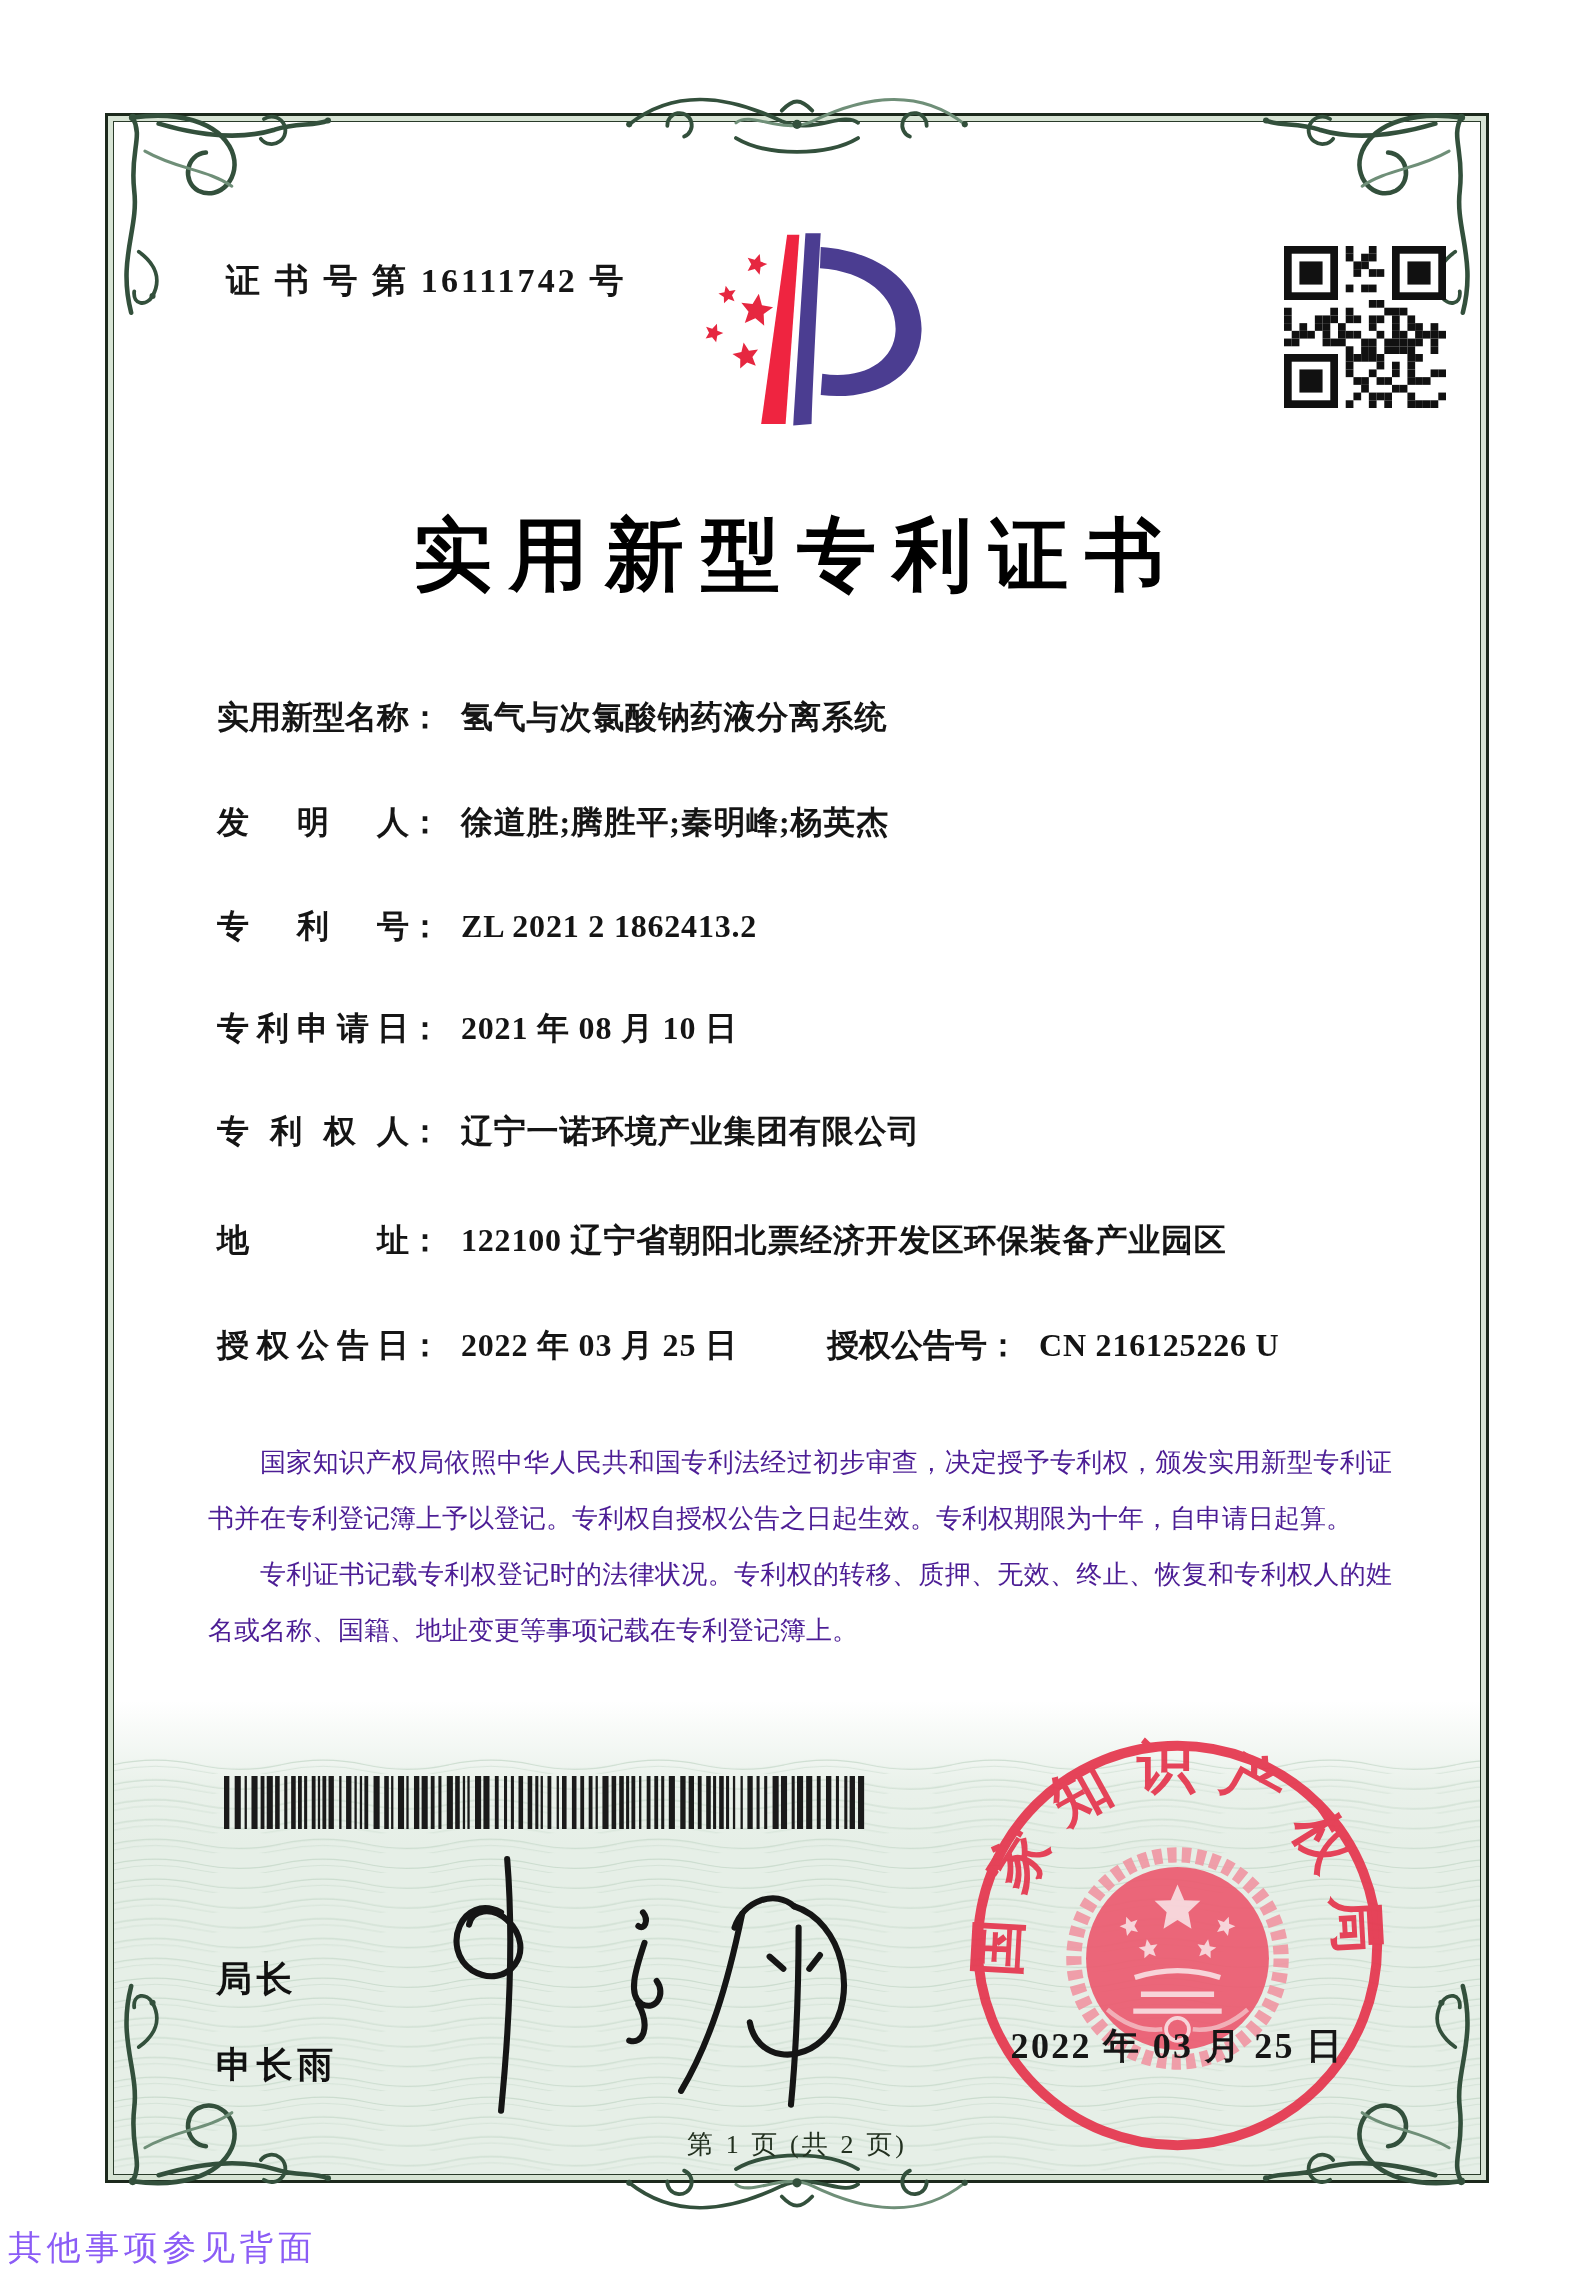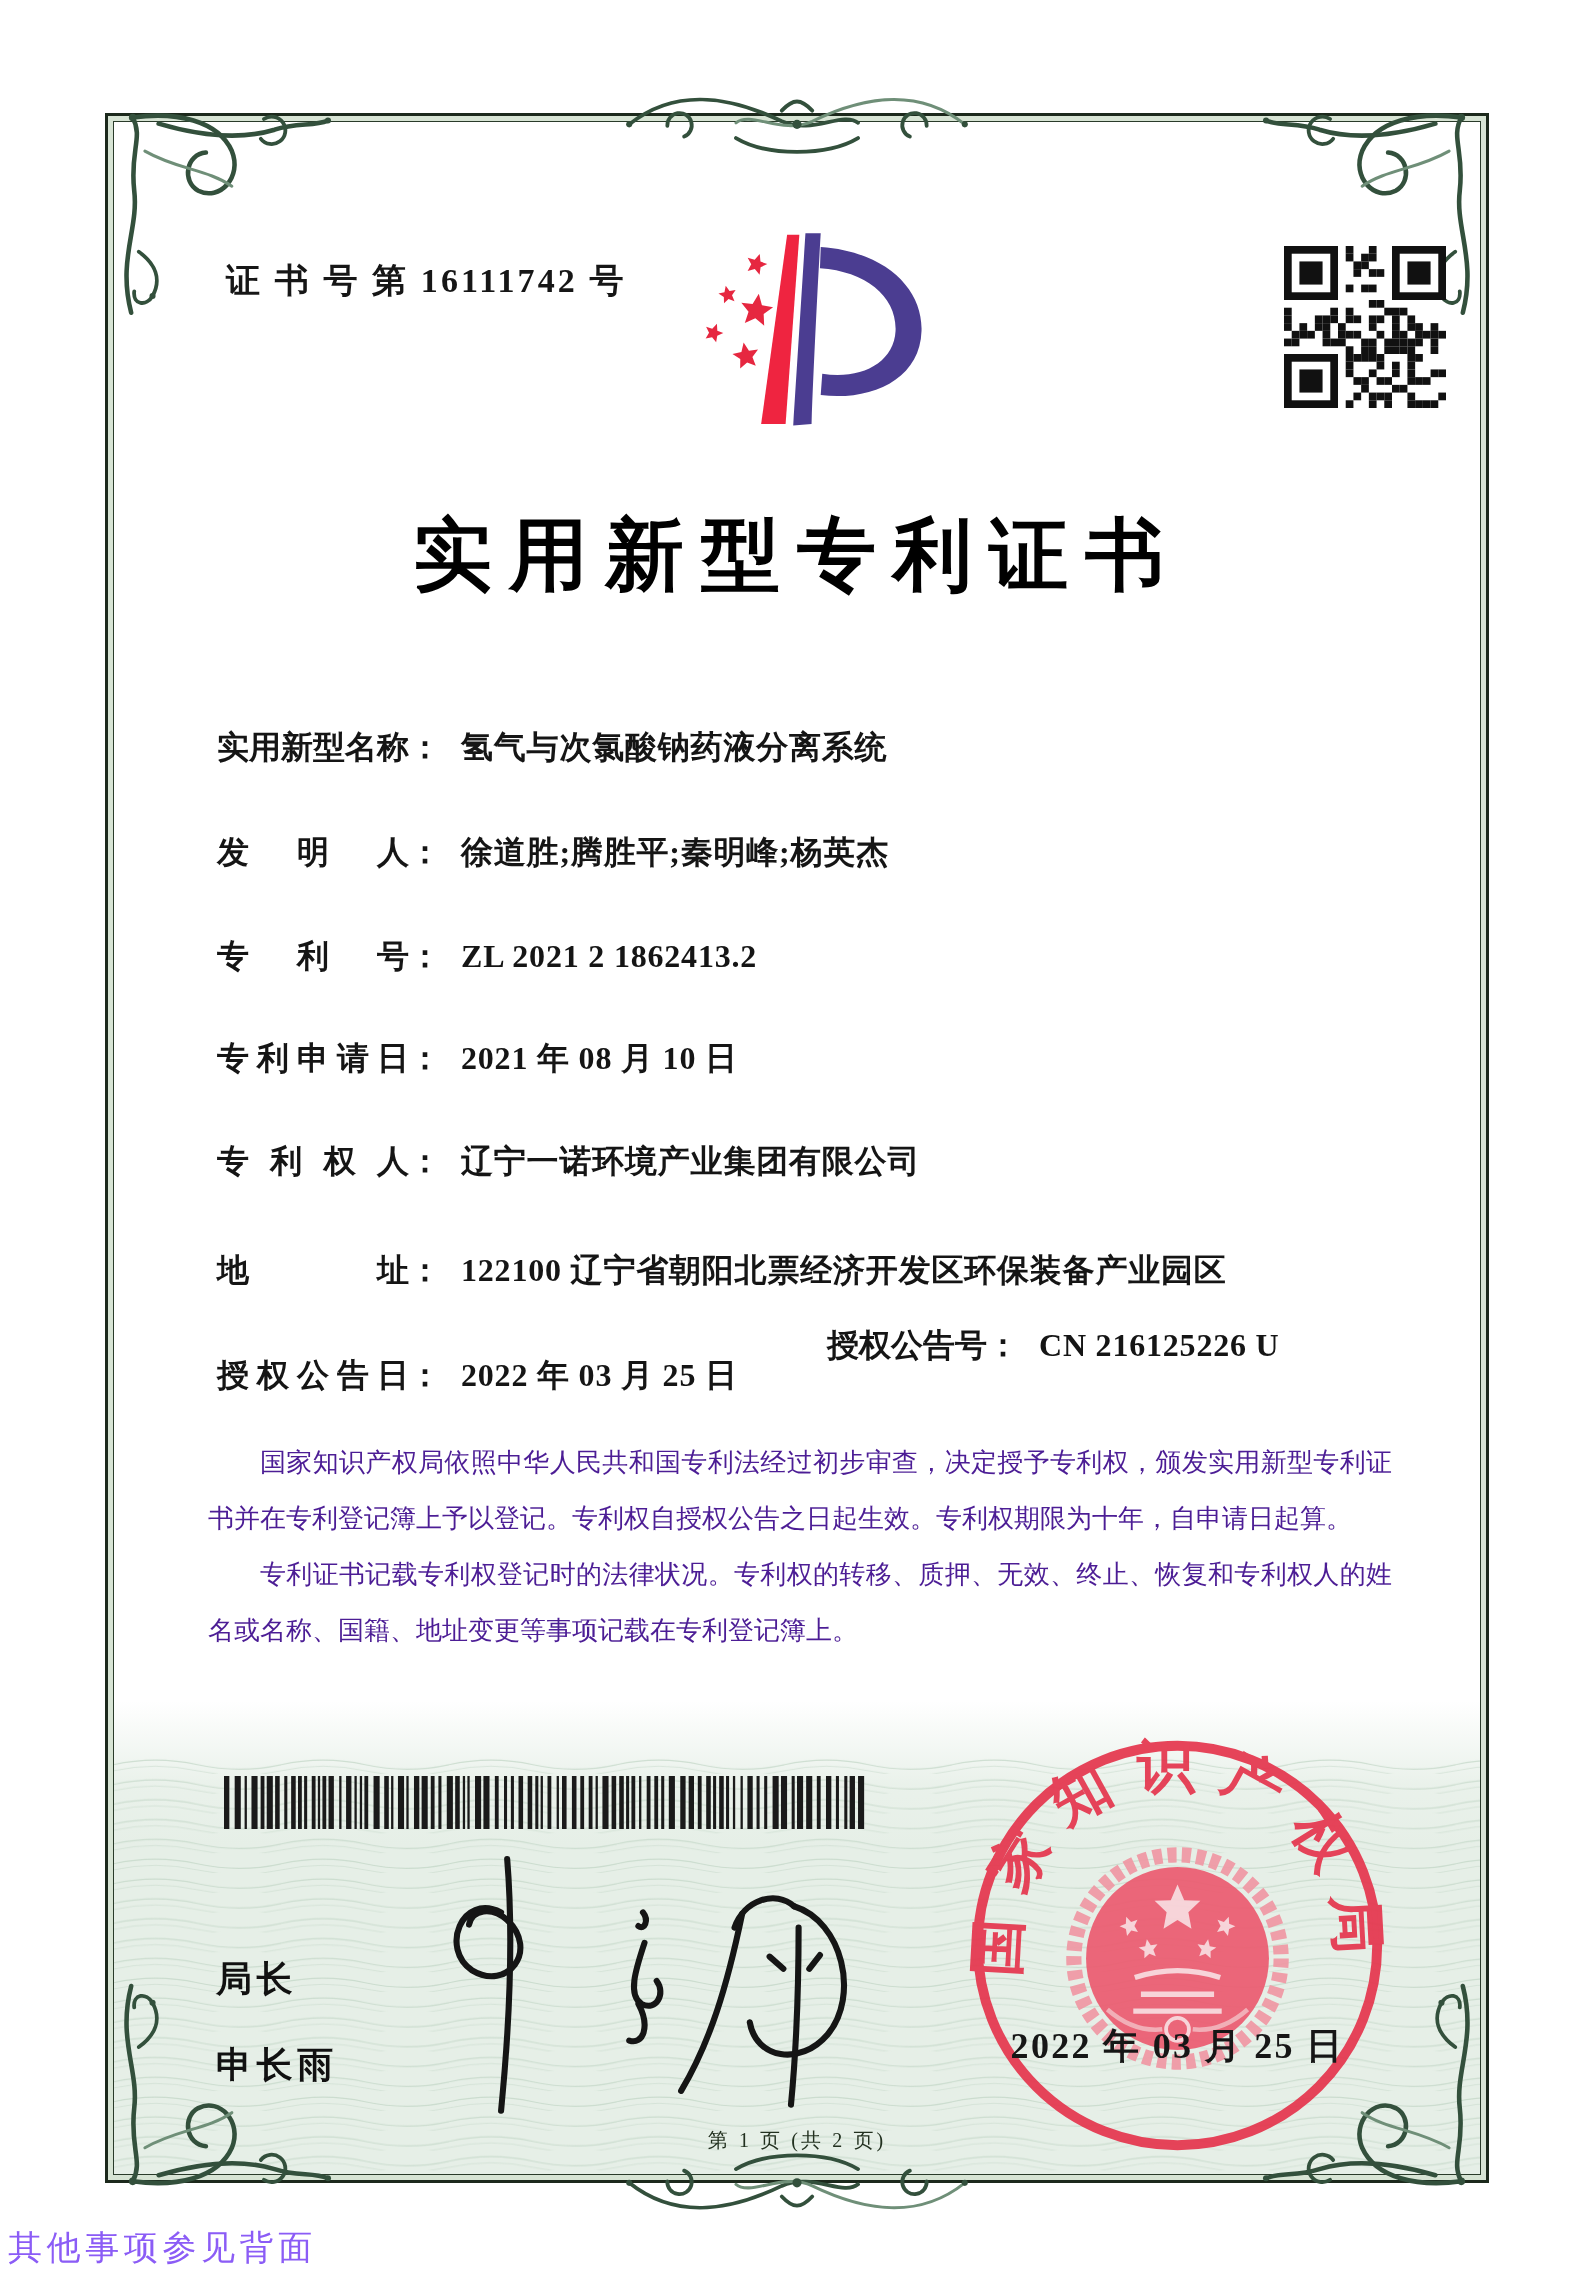--- a/index.html
+++ b/index.html
@@ -36,21 +36,21 @@
   .qr{position:absolute;left:1284px;top:246px;width:162px;height:162px;}
 
   .title{
     position:absolute;left:0;top:503px;width:1594px;text-align:center;
     font-size:79px;font-weight:bold;letter-spacing:17px;color:#000000;
     font-family:"Liberation Serif","DejaVu Serif",serif;
   }
 
   
   .frow{position:absolute;left:217px;width:1221px;font-size:32px;font-weight:bold;white-space:nowrap;color:#151515;}
-  .ltext{display:inline-block;width:192px;text-align:justify;text-align-last:justify;vertical-align:bottom;margin-top:30px;}
+  .ltext{display:inline-block;width:192px;text-align:justify;text-align-last:justify;vertical-align:bottom;}
   .colon{display:inline-block;margin-right:20px;}
   .fvalue{letter-spacing:0.8px;margin-top:12px;}
   .pair2{position:absolute;left:610px;top:0;}
 
   
   .body-text{
     position:absolute;left:208px;top:1434px;width:1184px;
     font-size:26px;line-height:56px;color:#4c1d95;text-align:justify;
     font-family:"DejaVu Serif","Liberation Serif",serif;
   }
@@ -65,21 +65,21 @@
   .signer-title{top:1955px;}
   .signer-name{top:2041px;}
   .signature{position:absolute;left:408px;top:1842px;width:473px;height:275px;}
   .seal{position:absolute;left:958px;top:1726px;width:439px;height:439px;}
   .seal-date{
     position:absolute;left:958px;top:2022px;width:439px;text-align:center;
     font-size:36px;font-weight:bold;color:#161616;letter-spacing:2.3px;
   }
   .page-info{
     position:absolute;left:0;top:2127px;width:1594px;text-align:center;
-    font-size:20px;color:#22301f;letter-spacing:3.1px;
+    font-size:26px;color:#22301f;letter-spacing:3.1px;
   }
   .back-note{
     position:absolute;left:0;top:2225px;width:1594px;text-align:left;
     font-size:34px;color:#8b5cf6;letter-spacing:4.6px;
     font-family:"DejaVu Serif","Liberation Serif",serif;
     padding-left:8px;
   }
 </style>
 </head>
 <body>

